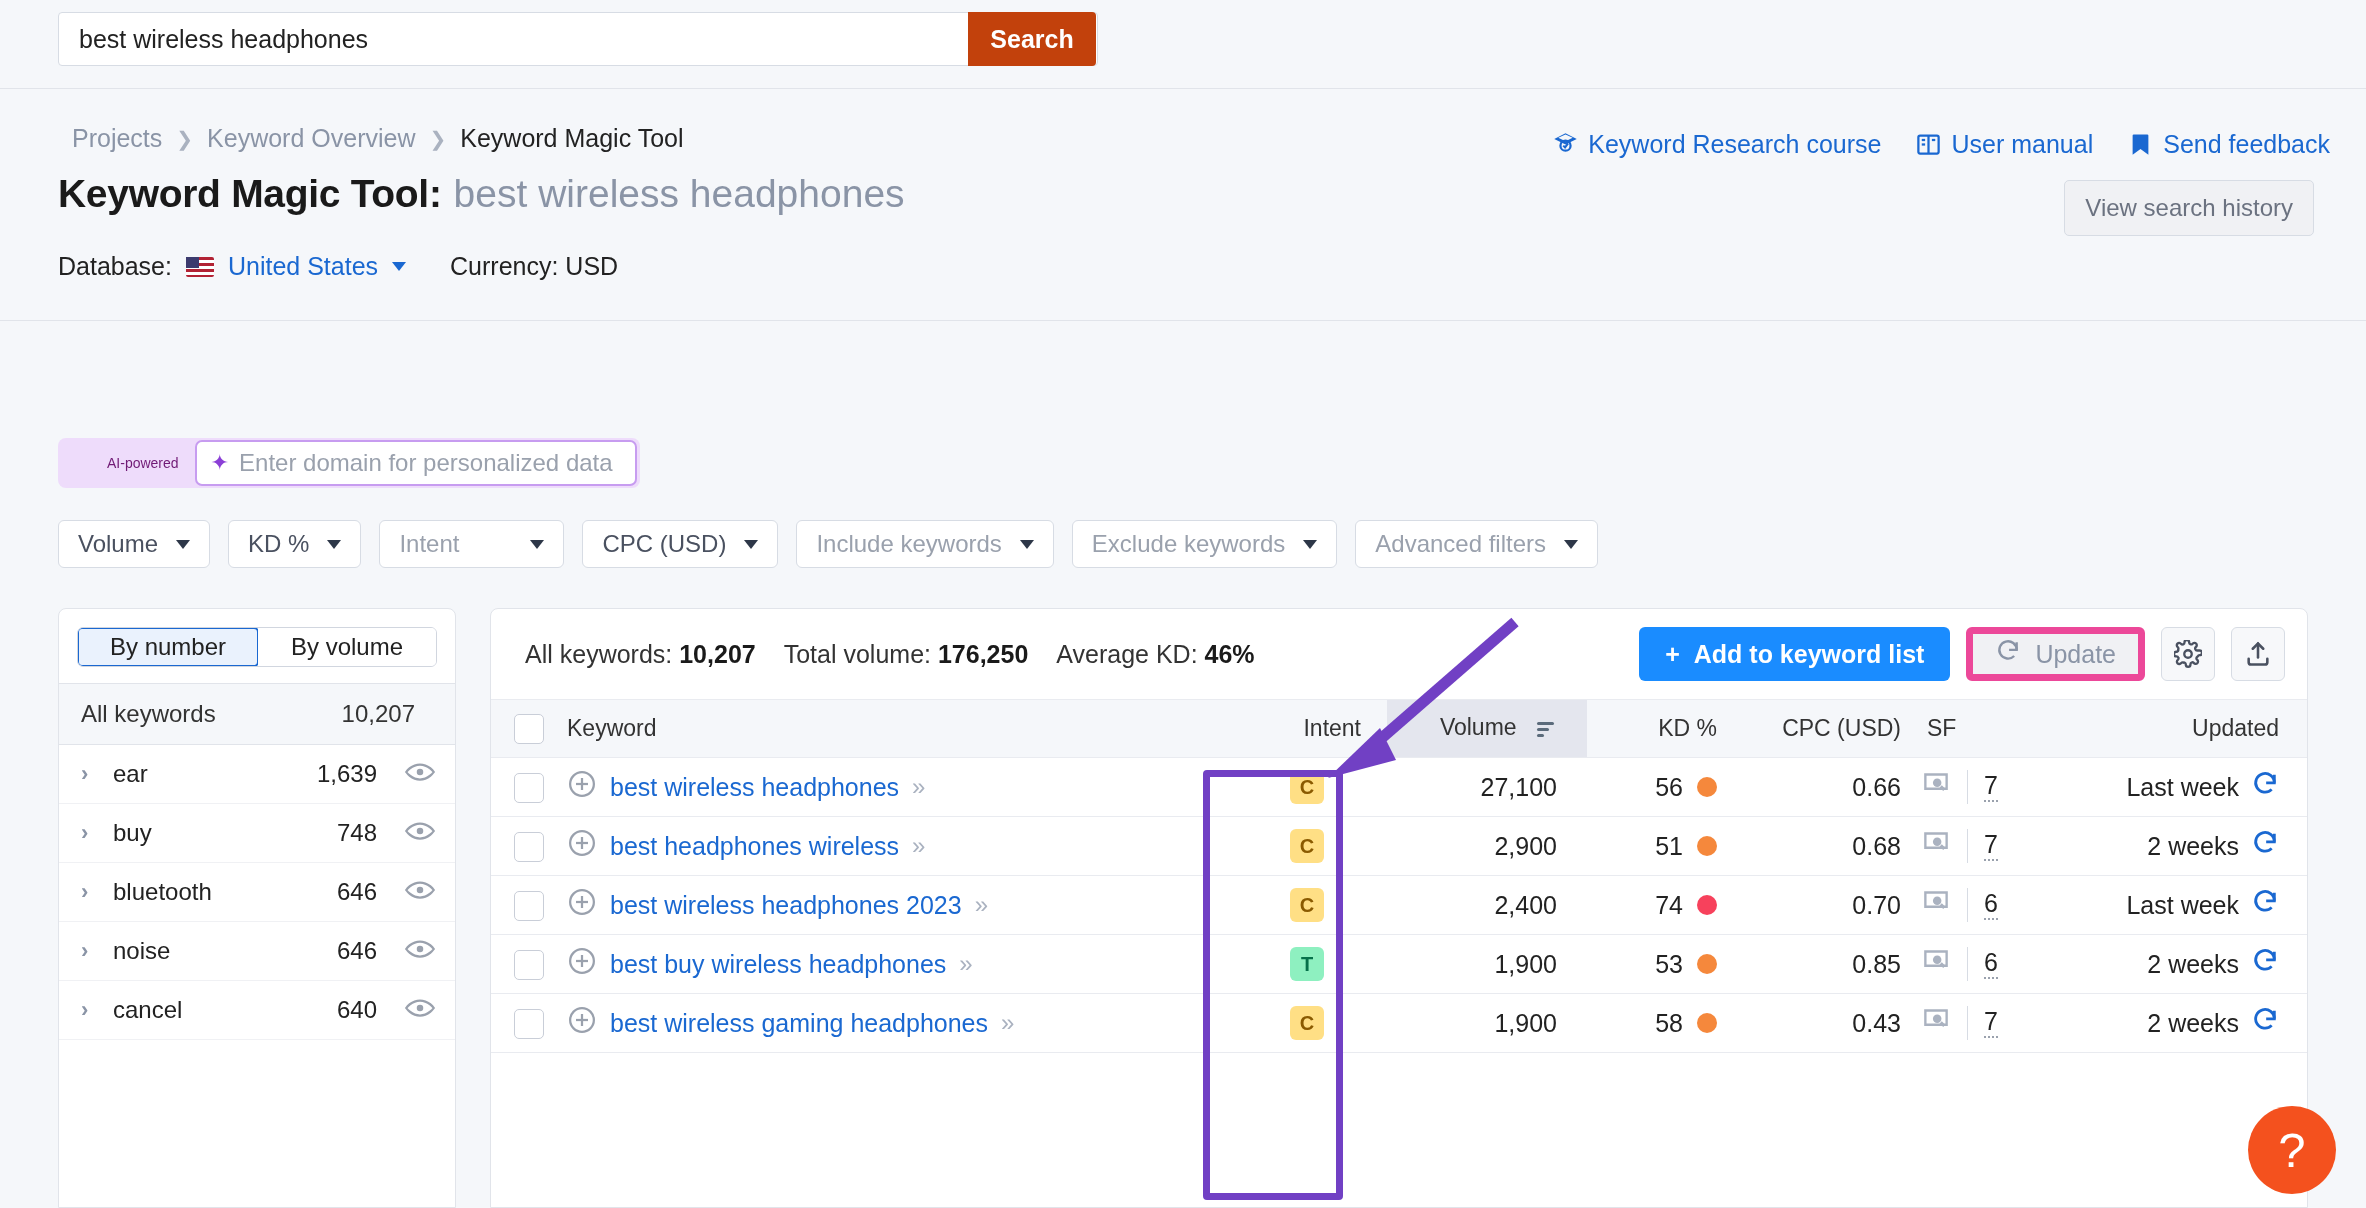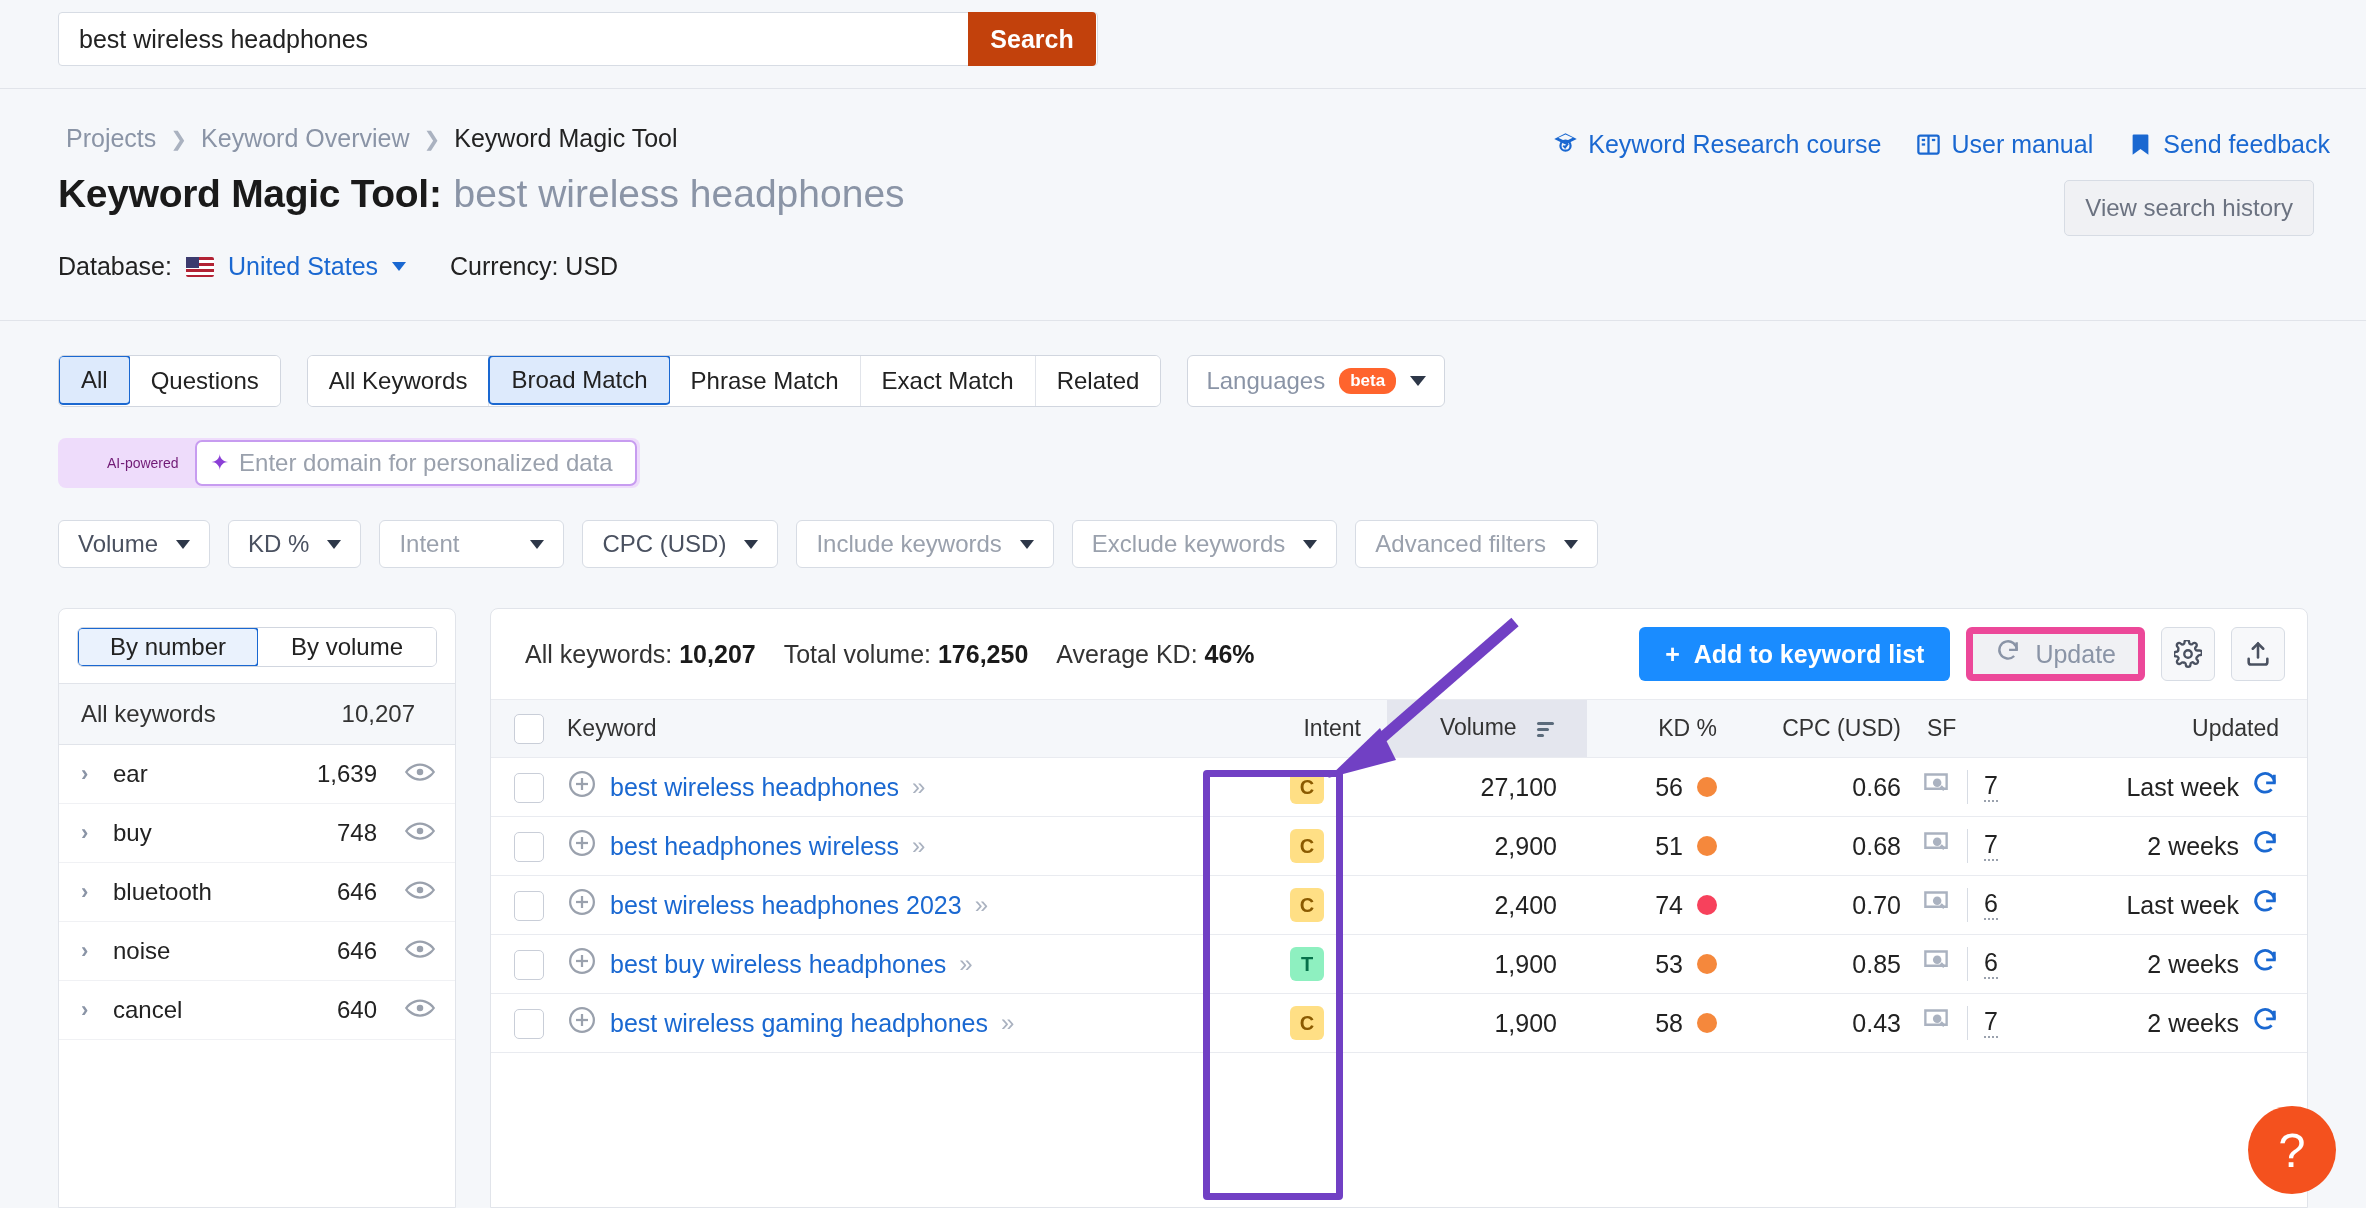--- a/index.html
+++ b/index.html
@@ -40,21 +40,21 @@
     width: 128px; height: 54px; background: #c2410c; color: #fff;
     border: none; border-radius: 0 4px 4px 0;
     font-size: 25px; font-weight: 700; cursor: pointer;
     font-family: "Liberation Sans", sans-serif;
   }
   .search-btn-pos { position: absolute; left: 968px; top: 12px; }
   .hr-top { position: absolute; left:0; top: 88px; width: 2366px; height: 1px; background: #e1e4ea; }
 
   
   .breadcrumb {
-    position: absolute; left: 66px; top: 124px;
+    position: absolute; left: 72px; top: 124px;
     display: flex; align-items: center; gap: 14px;
     font-size: 25px;
   }
   .bc-item { color: #8a94a6; }
   .bc-item.current { color: #222; }
   .bc-sep { color: #aab2c0; font-size: 20px; }
 
   
   .toplinks {
     position: absolute; right: 36px; top: 130px;
@@ -308,38 +308,20 @@
 
   <div class="db-row">
     <span>Database:</span>
     <span class="flag"></span>
     <span class="db-link">United States</span>
     <span class="caret"></span>
     <span class="currency">Currency: USD</span>
   </div>
   <div class="hr-mid"></div>
 
-  <div class="tabrow">
-    <div class="seg">
-      <div class="active">All</div>
-      <div>Questions</div>
-    </div>
-    <div class="seg">
-      <div>All Keywords</div>
-      <div class="active">Broad Match</div>
-      <div>Phrase Match</div>
-      <div>Exact Match</div>
-      <div>Related</div>
-    </div>
-    <div class="languages">
-      <span>Languages</span>
-      <span class="beta">beta</span>
-      <span class="chev"></span>
-    </div>
-  </div>
 
   <div class="ai-row">
     <span class="ai-label">AI-powered</span>
     <span class="ai-input">
       <span class="sparkle">✦</span>
       <span class="ph">Enter domain for personalized data</span>
     </span>
   </div>
 
   <div class="filters">

